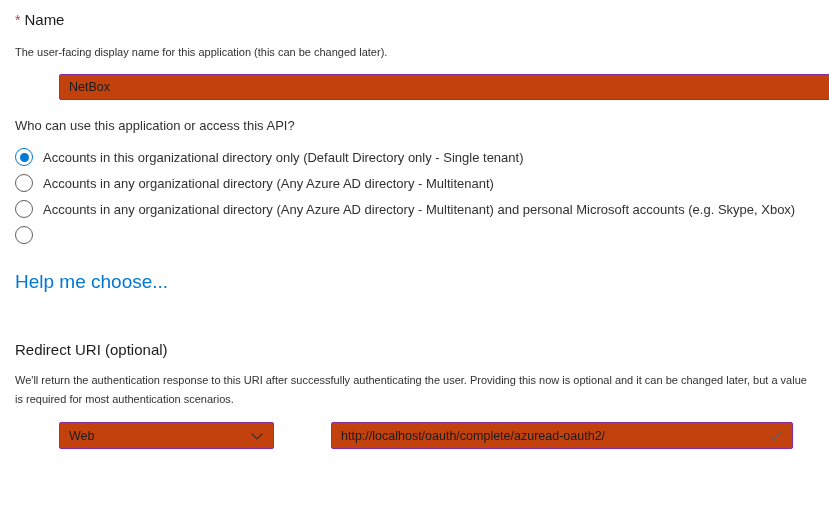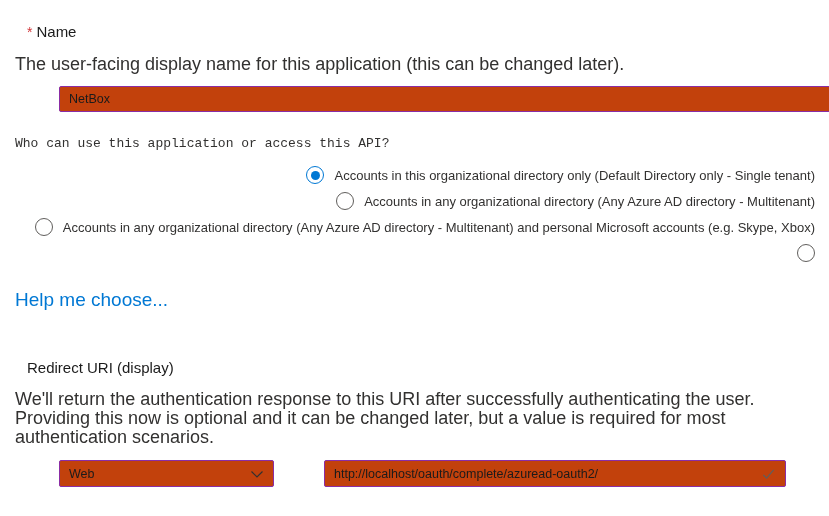--- a/index.html
+++ b/index.html
@@ -12,24 +12,24 @@
     color: #323130;
     overflow: hidden;
   }
   .page { padding: 0 14px 0 15px; }
 
   .section-title {
     font-size: 15px;
     line-height: 20px;
     font-weight: 400;
     color: #1b1b1b;
-    margin: 12px;
+    margin: 0;
   }
   .desc {
-    font-size: 18px;
+    font-size: 11px;
     line-height: 19px;
     color: #323130;
     margin: 0;
   }
   .required {
     color: #d13438;
     margin-right: 4px;
     font-size: 14px;
   }
 
@@ -61,28 +61,27 @@
   .field .check-wrap {
     position: absolute;
     right: 9px;
     top: 50%;
     transform: translateY(-50%);
     display: flex;
   }
 
   
   .sat-title { margin-top: 43px; }
-  .question { margin-top: 23px; font-size: 13px; line-height: 17px; font-family: Liberation Mono, monospace; }
+  .question { margin-top: 17px; font-size: 13px; line-height: 17px; }
   .radio-group { margin-top: 10px; }
   .radio-row {
     display: flex;
     align-items: center;
     height: 26px;
     cursor: pointer;
-    justify-content: flex-end;
   }
   .radio-circle {
     width: 18px;
     height: 18px;
     border-radius: 50%;
     border: 1px solid #605e5c;
     background: #fff;
     flex: 0 0 auto;
     display: flex;
     align-items: center;
@@ -113,21 +112,21 @@
     text-decoration: none;
     cursor: pointer;
   }
 
   
   .ru-title { margin-top: 47px; }
   .ru-desc { margin-top: 11px; width: 798px; }
   .controls-row {
     margin-top: 13px;
     display: flex;
-    gap: 6px;
+    gap: 13px;
     align-items: center;
   }
   .platform-select {
     width: 215px;
     height: 27px;
     justify-content: space-between;
     cursor: pointer;
   }
   .platform-select .select-value {
     font-size: 12.5px;
@@ -185,21 +184,21 @@
     <div class="radio-row">
       <span class="radio-circle">
           <span class="radio-dot"></span>
         </span>
     </div>
   </div>
 
   <a class="help-link">Help me choose...</a>
 
   
-  <h3 class="section-title ru-title">Redirect URI (display)</h3>
+  <h3 class="section-title ru-title">Redirect URI (optional)</h3>
 
   <p class="desc ru-desc">We'll return the authentication response to this URI after successfully authenticating the user. Providing this now is optional and it can be changed later, but a value is required for most authentication scenarios.</p>
 
   <div class="controls-row">
     <div class="field platform-select">
       <span class="select-value">Web</span>
       <span class="chevron-wrap">
         <svg width="14" height="14" viewBox="0 0 14 14">
           <polyline points="1.5,4.5 7,10 12.5,4.5" fill="none" stroke="#323130" stroke-width="1.2"></polyline>
         </svg>

